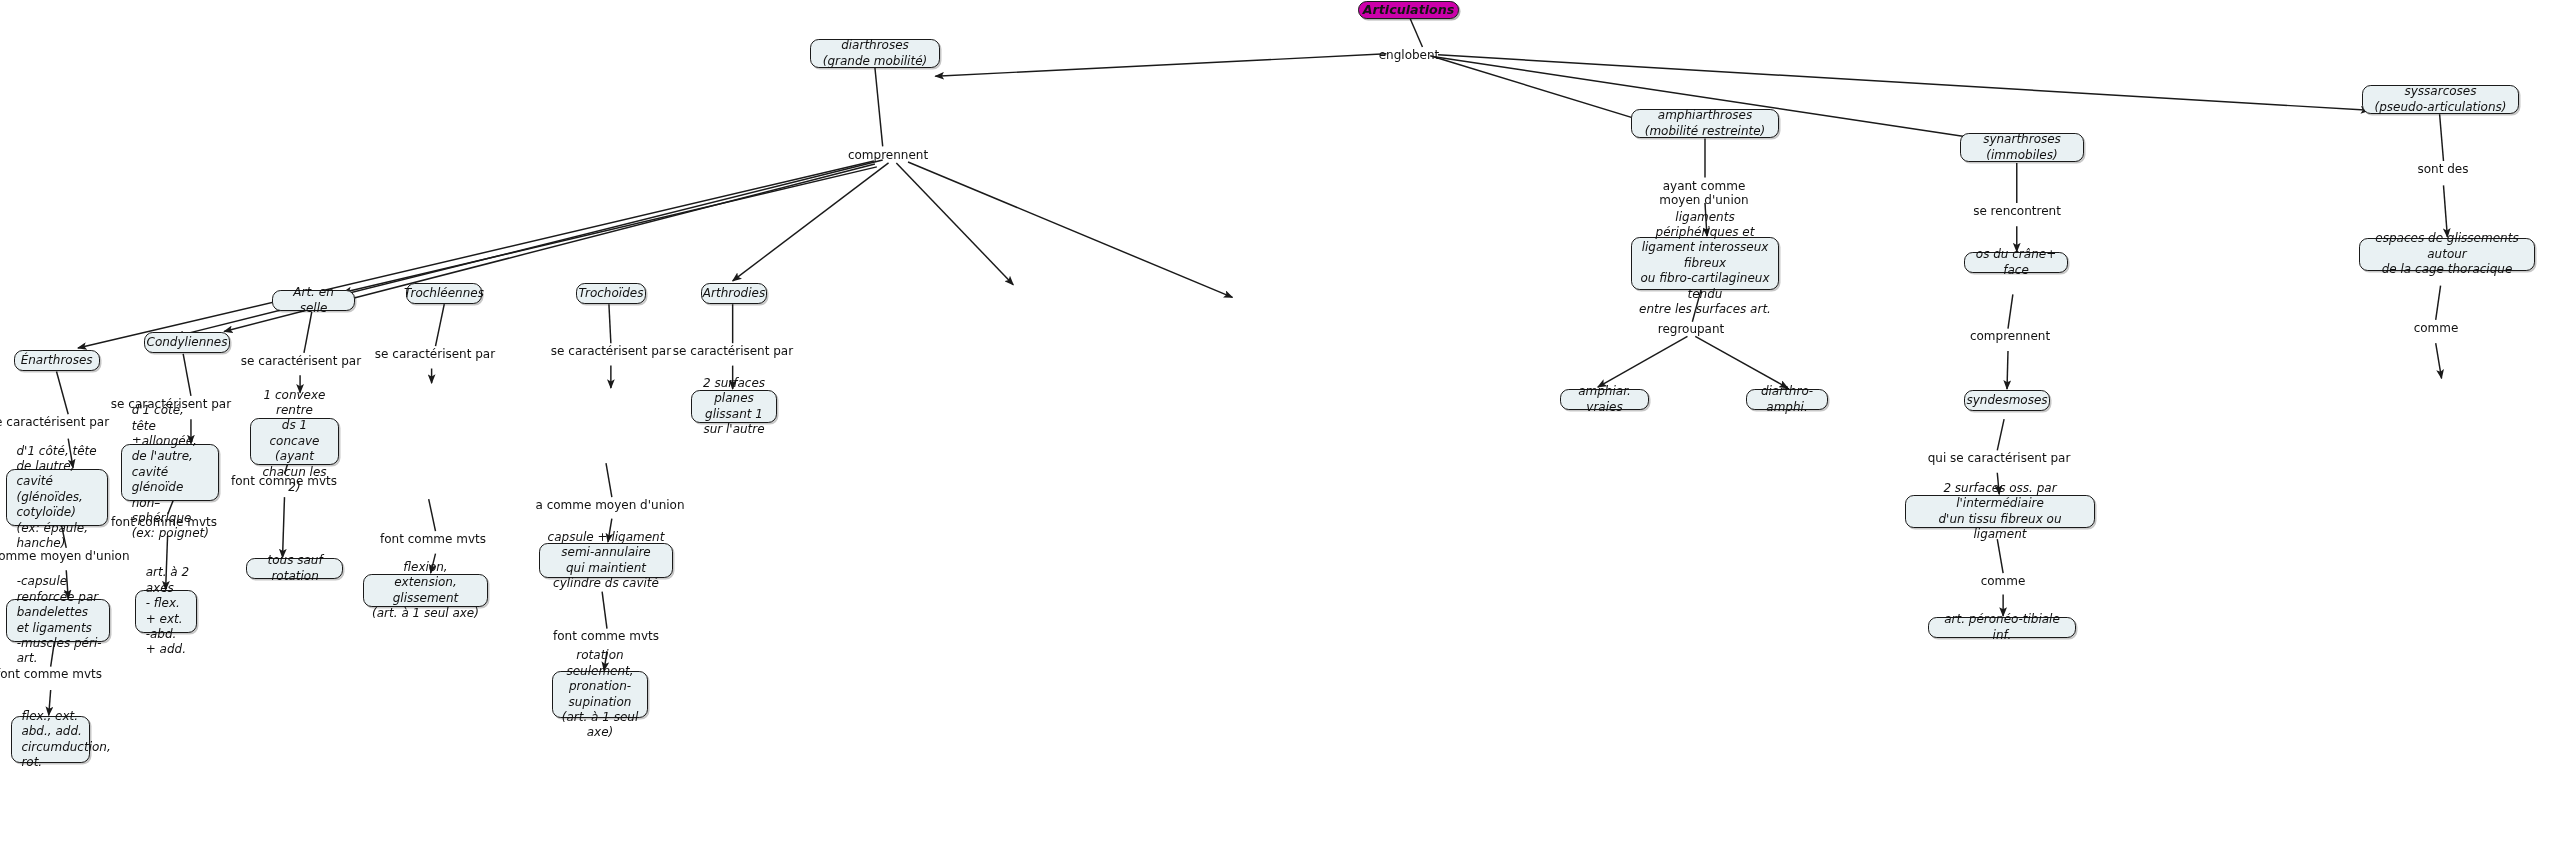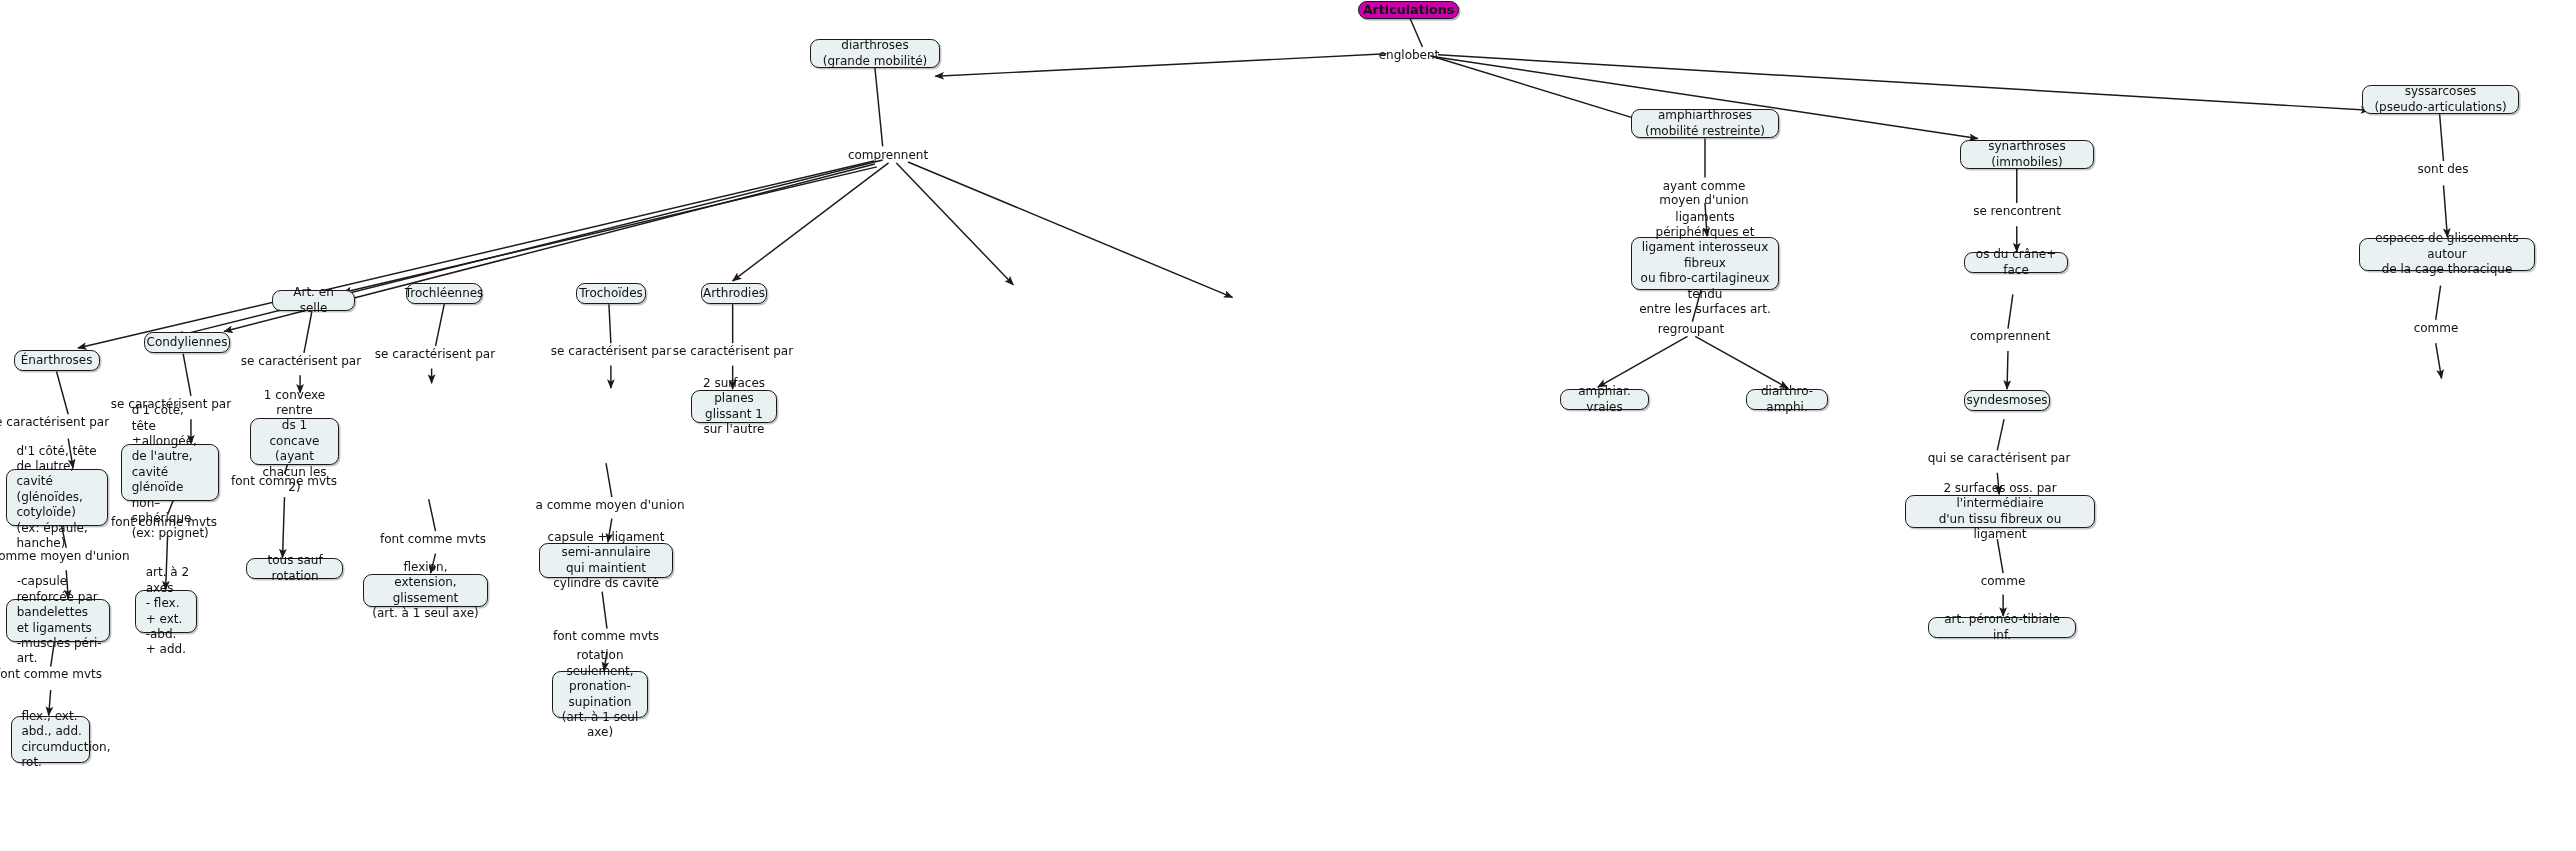--- a/index.html
+++ b/index.html
@@ -22,20 +22,21 @@
     display:flex;
     align-items:center;
     justify-content:center;
     text-align:center;
     color:#111;
     font-size:12px;
     line-height:1.28;
     padding:2.9px 6.8px;
     white-space:pre-line;
     box-shadow:1.5px 1.5px 0 rgba(0,0,0,0.22);
+    font-style:italic;
   }
   .node.left-align{
     justify-content:flex-start;
     text-align:left;
     padding-left:9.7px;
   }
   .node.root{
     background:#cc00aa;
     border:1.6px solid #1a1a1a;
     border-radius:8.8px;
@@ -173,21 +174,21 @@
   <div class="elabel" style="left:2436px;top:321px;">comme</div>
 
   <div class="node root" style="left:1358px;top:1px;width:101px;height:17.5px;">Articulations</div>
 
   <div class="node" style="left:810px;top:39px;width:130px;height:29px;">diarthroses
 (grande mobilité)</div>
 
   <div class="node" style="left:1631px;top:109px;width:148px;height:29px;">amphiarthroses
 (mobilité restreinte)</div>
 
-  <div class="node" style="left:1960px;top:133px;width:134px;height:29px;margin-top:7px;">synarthroses
+  <div class="node" style="left:1960px;top:133px;width:124px;height:29px;">synarthroses
 (immobiles)</div>
 
   <div class="node" style="left:2362px;top:85px;width:157px;height:29px;">syssarcoses
 (pseudo-articulations)</div>
 
   <div class="node" style="left:13.6px;top:350px;width:86px;height:21.4px;">Énarthroses</div>
 
   <div class="node" style="left:144px;top:332px;width:86px;height:21.4px;">Condyliennes</div>
 
   <div class="node" style="left:272px;top:290px;width:83px;height:21.4px;">Art. en selle</div>

